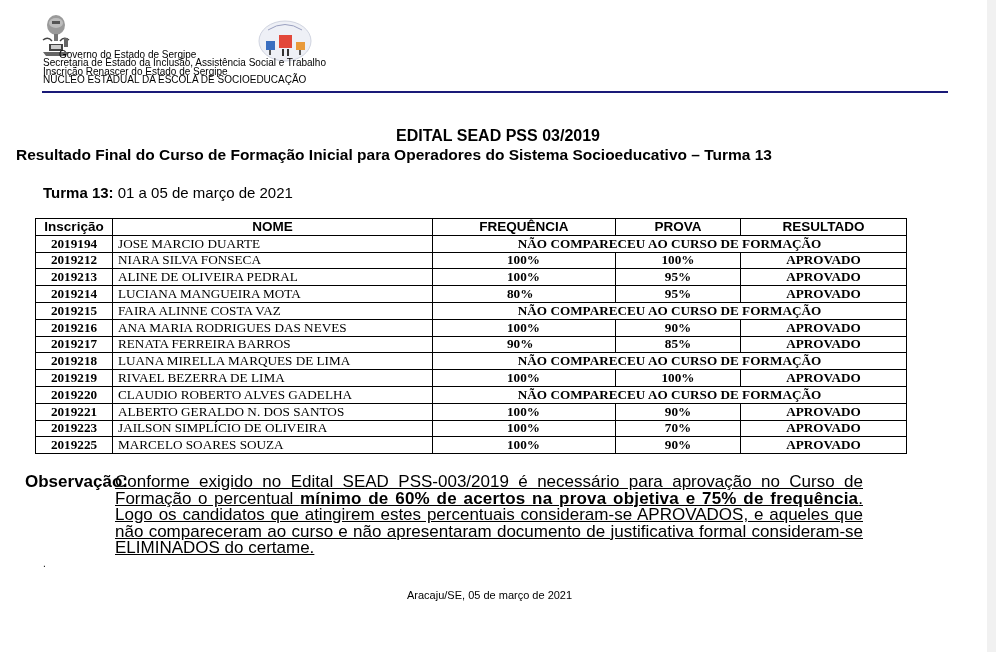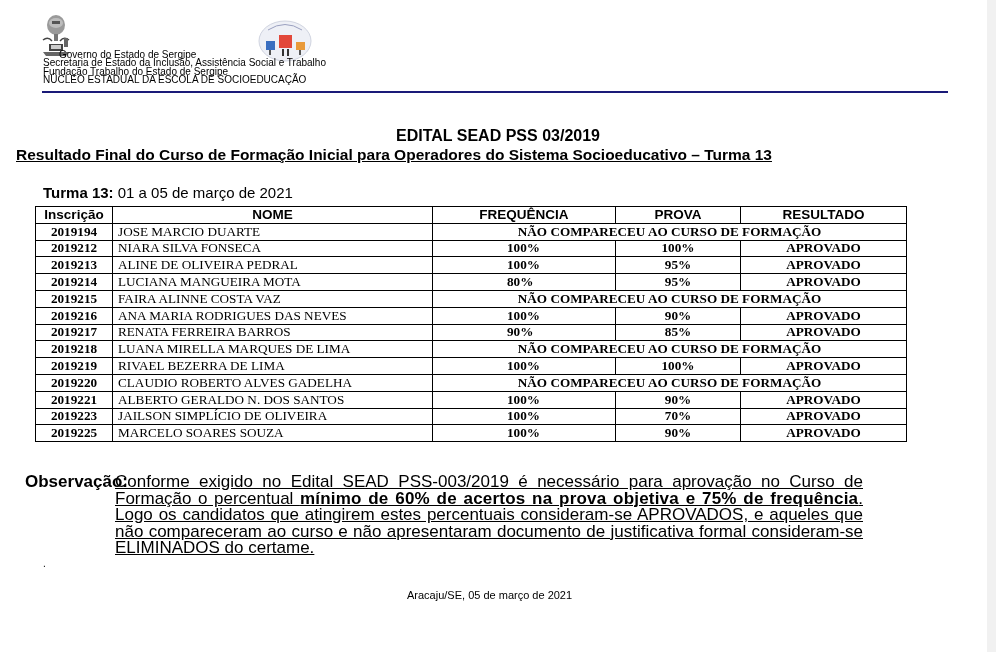--- a/index.html
+++ b/index.html
@@ -29,29 +29,29 @@
       position: absolute; left: 42px; top: 91px; width: 906px; height: 2px;
       background: #1a1a78;
     }
     
     .title1 {
       position: absolute; left: 0; width: 996px; top: 127px; text-align: center;
       font-size: 16px; font-weight: bold;
     }
     .title2 {
       position: absolute; left: 0; width: 788px; top: 146px; text-align: center;
-      font-size: 15.5px; font-weight: bold; text-decoration: underline;
+      font-size: 15.5px; font-weight: bold;
     }
     .turma {
       position: absolute; left: 43px; top: 184px; font-size: 15px;
     }
     .turma b { font-weight: bold; }
     
     table.res {
-      position: absolute; left: 35px; top: 206px;
+      position: absolute; left: 35px; top: 218px;
       border-collapse: collapse; width: 871px;
       table-layout: fixed;
     }
     table.res th, table.res td {
       border: 1.4px solid #000; padding: 0; height: 15.8px; line-height: 14px;
     }
     table.res th {
       font-family: "Liberation Sans", sans-serif; font-weight: bold; font-size: 13.5px;
       text-align: center;
     }
@@ -105,21 +105,21 @@
     <rect x="38" y="22" width="9" height="8" fill="#e99a3a"></rect>
     <rect x="24" y="29" width="2" height="7" fill="#333"></rect>
     <rect x="29" y="29" width="2" height="7" fill="#333"></rect>
     <rect x="11" y="30" width="2" height="5" fill="#555"></rect>
     <rect x="41" y="30" width="2" height="5" fill="#555"></rect>
   </svg>
 </div>
 <div class="hdr-lines">
   <div class="l1">Governo do Estado de Sergipe</div>
   <div>Secretaria de Estado da Inclusão, Assistência Social e Trabalho</div>
-  <div>Fundação Trabalho do Estado de Sergipe</div>
+  <div>Inscrição Renascer do Estado de Sergipe</div>
   <div>NÚCLEO ESTADUAL DA ESCOLA DE SOCIOEDUCAÇÃO</div>
 </div>
 <div class="hdr-rule"></div>
 
 <div class="title1">EDITAL SEAD PSS 03/2019</div>
 <div class="title2">Resultado Final do Curso de Formação Inicial para Operadores do Sistema Socioeducativo – Turma 13</div>
 <div class="turma"><b>Turma 13:</b><span> 01 a 05 de março de 2021</span></div>
 
 <table class="res">
   <colgroup>

